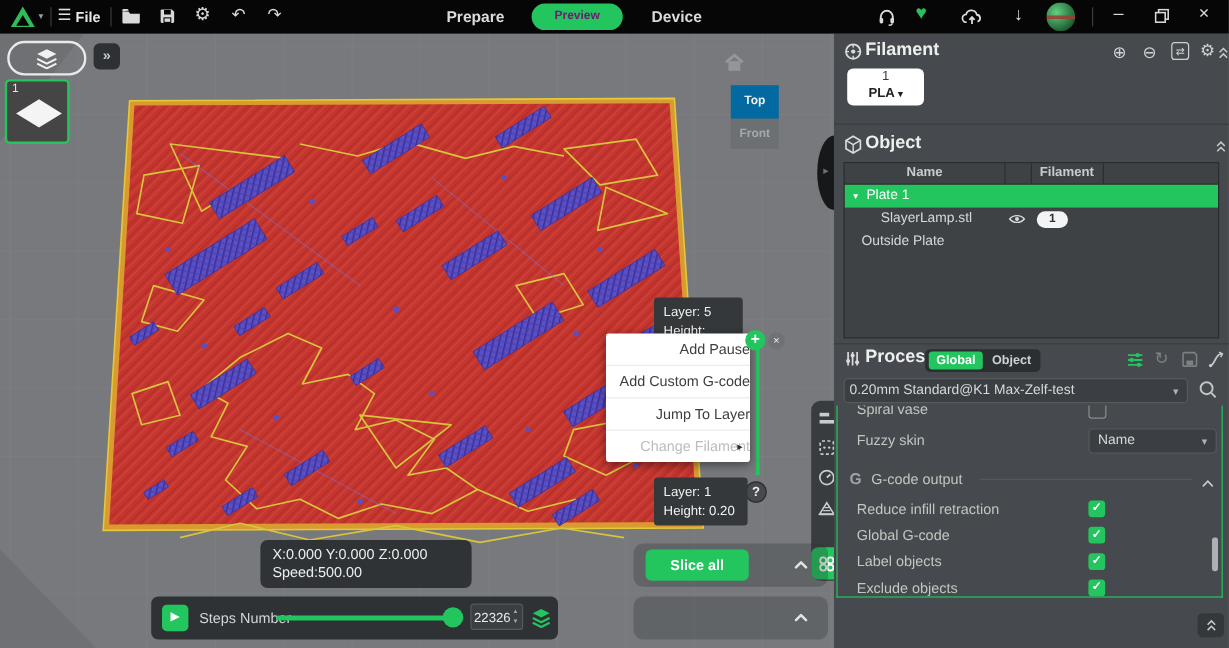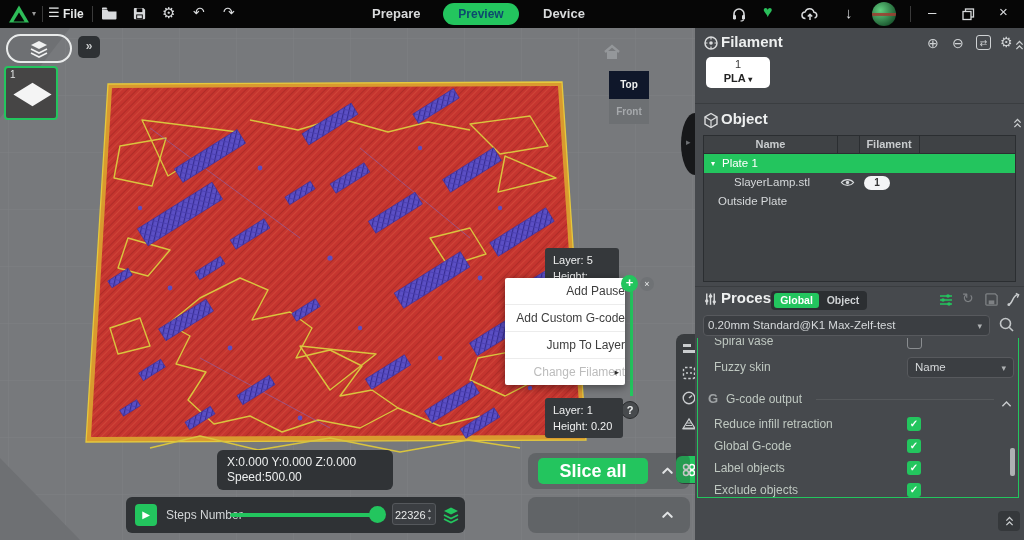--- a/index.html
+++ b/index.html
@@ -6,39 +6,39 @@
   body{width:1024px;height:540px;position:relative;overflow:hidden;
        font-family:"Liberation Sans",sans-serif;background:#77797c;-webkit-font-smoothing:antialiased}
   
   .titlebar{position:absolute;left:0;top:0;width:1024px;height:28px;background:#060606;z-index:40}
   .tb-item{position:absolute;top:0;height:28px;display:flex;align-items:center;color:#dcdee0}
   .ic{display:inline-block;text-align:center;line-height:1}
   .vdiv{position:absolute;top:6px;width:1px;height:16px;background:#3a3a3a}
   .tb-text{font-size:12px;font-weight:bold;color:#e8eaea}
   .tab{position:absolute;top:0;height:28px;line-height:28px;font-size:13px;font-weight:bold;color:#d9dbdc;cursor:pointer}
   .tab-active{position:absolute;top:3px;height:22px;line-height:22px;border-radius:11px;background:#23c55e;
-              color:#0c4a6e;font-size:12px;font-weight:bold;text-align:center}
+              color:#701a75;font-size:10px;font-weight:bold;text-align:center}
   .avatar{position:absolute;top:2px;width:24px;height:24px;border-radius:50%;
           background:linear-gradient(transparent 44%,rgba(160,60,48,.85) 47%,rgba(160,60,48,.85) 56%,transparent 59%),
                      radial-gradient(circle at 35% 35%,#63cf80,#1c5a31 75%)}
   
   .viewport{position:absolute;left:0;top:28px;width:695px;height:512px;background:#77797c;overflow:hidden}
   .scene{position:absolute;left:0;top:0}
   .pill-layers{position:absolute;left:6px;top:6px;width:62px;height:25px;border:2px solid #e9ebeb;border-radius:15px;
                display:flex;align-items:center;justify-content:center}
   .expand-btn{position:absolute;left:78px;top:8px;width:22px;height:22px;background:#2e3134;border-radius:5px;
               color:#c8cacb;font-size:12px;font-weight:bold;text-align:center;line-height:21px}
   .plate-thumb{position:absolute;left:4px;top:38px;width:50px;height:50px;background:#464545;border:2px solid #23c55e;border-radius:4px}
   .plate-thumb .num{position:absolute;left:4px;top:1px;font-size:10px;color:#e2e4e4}
   .thumb-diamond{position:absolute;left:13px;top:13px;width:27px;height:27px;background:
       radial-gradient(circle,#9a9a9a 14%,transparent 16%) 0 0/4px 4px,#f4f4f4;
       transform:scale(1,.62) rotate(45deg)}
   .view-home{position:absolute;left:601px;top:15px}
   .cube-face{position:absolute;left:609px;width:40px;text-align:center;font-size:10px;font-weight:bold}
-  .face-top{top:43px;height:28px;line-height:28px;background:#0f172a;color:#eef0f0}
+  .face-top{top:43px;height:28px;line-height:28px;background:#0369a1;color:#eef0f0}
   .face-front{top:71px;height:25px;line-height:25px;background:#6d7073;color:#a6a9ac}
   .tooltip{position:absolute;background:#35383b;border-radius:3px;color:#f0f1f1;font-size:11px;
            padding:4px 8px;line-height:16px;z-index:8}
   .ctx-menu{position:absolute;left:505px;top:250px;width:120px;background:#ffffff;border-radius:2px;
             box-shadow:0 2px 8px rgba(0,0,0,.45);z-index:10}
   .ctx-item{height:26px;line-height:26px;text-align:right;font-size:12px;color:#3e3e3e;
             border-bottom:1px solid #ececec;position:relative;cursor:pointer}
   .ctx-item:last-child{border-bottom:none}
   .ctx-disabled{color:#bcbcbc}
   .ctx-arrow{position:absolute;right:6px;top:0;color:#2e2e2e;font-size:9px}
@@ -58,22 +58,22 @@
   .steps-bar{position:absolute;left:126px;top:469px;width:339px;height:36px;background:#2f3235;border-radius:6px;z-index:6}
   .play-btn{position:absolute;left:9px;top:7px;width:22px;height:22px;background:#23c55e;border-radius:4px;
             color:#fff;font-size:10px;text-align:center;line-height:22px}
   .steps-label{position:absolute;left:40px;top:11px;font-size:12px;color:#d3d6d8}
   .steps-track{position:absolute;left:104px;top:16px;width:148px;height:4px;background:#23c55e;border-radius:2px}
   .steps-handle{position:absolute;left:243px;top:9px;width:17px;height:17px;border-radius:50%;background:#23c55e}
   .steps-value{position:absolute;left:266px;top:6px;width:44px;height:22px;background:#3b3e42;border:1px solid #55585c;
                border-radius:3px;color:#e9ebeb;font-size:11px;line-height:22px;padding-left:2px;box-sizing:border-box}
   .spin{position:absolute;right:3px;font-size:5px;color:#a9acae;line-height:5px}
   .tray{position:absolute;left:528px;width:162px;height:36px;background:rgba(44,47,49,.28);border-radius:8px;z-index:6}
-  .tray-btn{position:absolute;left:10px;top:5px;width:110px;height:26px;background:#23c55e;border-radius:5px;
-            color:#fff;font-size:18px;font-weight:bold;text-align:center;line-height:26px;cursor:pointer}
+  .tray-btn{position:absolute;left:10px;top:5px;width:86px;height:26px;background:#23c55e;border-radius:5px;
+            color:#fff;font-size:12px;font-weight:bold;text-align:center;line-height:26px;cursor:pointer}
   .tray-chev{position:absolute;left:132px;top:10px}
   
   .rpanel{position:absolute;left:695px;top:28px;width:329px;height:512px;background:#46494d;z-index:20}
   .notch{position:absolute;left:681px;top:113px;width:28px;height:62px;border-radius:50%;background:#17181a;z-index:15}
   .notch-arrow{position:absolute;left:686px;top:137px;color:#6d7073;font-size:9px;z-index:16}
   .sec-title{position:absolute;font-size:15px;font-weight:bold;color:#edefef}
   .panel-ic{position:absolute;font-size:14px;color:#cfd2d4;cursor:pointer}
   .hdiv{position:absolute;left:0;width:329px;height:1px;background:#3a3d40}
   .fil-card{position:absolute;left:11px;top:29px;width:64px;height:31px;background:#fff;border-radius:5px;text-align:center}
   .fil-card .n{font-size:11px;color:#3a3a3a;line-height:14px}

